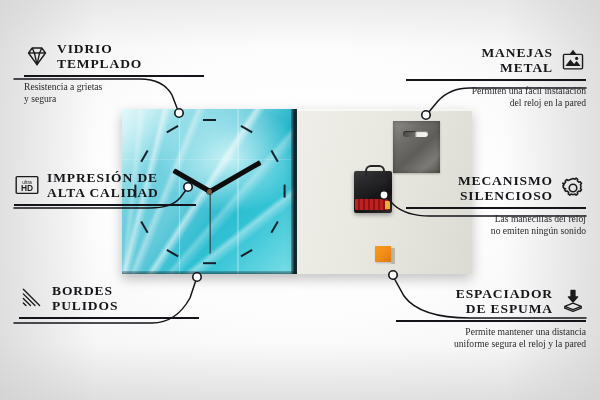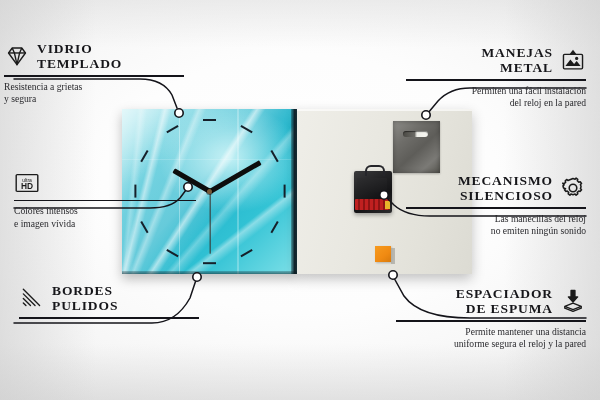--- a/index.html
+++ b/index.html
@@ -306,21 +306,21 @@
     <g fill="#ffffff" stroke="#14141a" stroke-width="1.6">
       <circle cx="179" cy="113" r="4.2"></circle>
       <circle cx="188" cy="187" r="4.2"></circle>
       <circle cx="197" cy="277" r="4.2"></circle>
       <circle cx="426" cy="115" r="4.2"></circle>
       <circle cx="384" cy="195" r="4.2"></circle>
       <circle cx="393" cy="275" r="4.2"></circle>
     </g>
   </svg>
 
-  <div class="feature left" style="left:4px; top:41px; width:180px;">
+  <div class="feature left" style="left:24px; top:41px; width:180px;">
     <div class="fhead">
       <span class="ficon">
         <svg viewBox="0 0 24 24" fill="none" stroke="currentColor" stroke-width="1.3" stroke-linejoin="round">
           <path d="M4.2 9.2 12 20 19.8 9.2 16.4 4.6H7.6L4.2 9.2Z"></path>
           <path d="M4.2 9.2H19.8"></path>
           <path d="M7.6 4.6 9.6 9.2 12 20 14.4 9.2 16.4 4.6"></path>
         </svg>
       </span>
       <div class="ftitle">VIDRIO
 TEMPLADO</div>
@@ -332,24 +332,24 @@
 
   <div class="feature left" style="left:14px; top:170px; width:182px;">
     <div class="fhead">
       <span class="ficon">
         <svg viewBox="0 0 26 26">
           <rect x="2.2" y="4.6" width="21.6" height="16.8" rx="1" fill="none" stroke="currentColor" stroke-width="1.4"></rect>
           <text x="13" y="12.2" text-anchor="middle" font-family="Liberation Sans, sans-serif" font-size="5" fill="currentColor">ultra</text>
           <text x="13" y="19.2" text-anchor="middle" font-family="Liberation Sans, sans-serif" font-size="8.4" font-weight="bold" fill="currentColor">HD</text>
         </svg>
       </span>
-    </div>
-    <div class="frule"></div>
-    <div class="fdesc">Colores intensos
-e imagen vívida</div>
+      <div class="ftitle">IMPRESIÓN DE
+ALTA CALIDAD</div>
+    </div>
+    <div class="frule"></div>
   </div>
 
   <div class="feature left" style="left:19px; top:283px; width:180px;">
     <div class="fhead">
       <span class="ficon">
         <svg viewBox="0 0 24 24" stroke="currentColor" stroke-width="1.25" fill="none" stroke-linecap="round">
           <path d="M4 4 L19 19"></path>
           <path d="M4 8.2 L14.8 19"></path>
           <path d="M4 12.4 L10.6 19"></path>
           <path d="M4 16.6 L6.4 19"></path>

